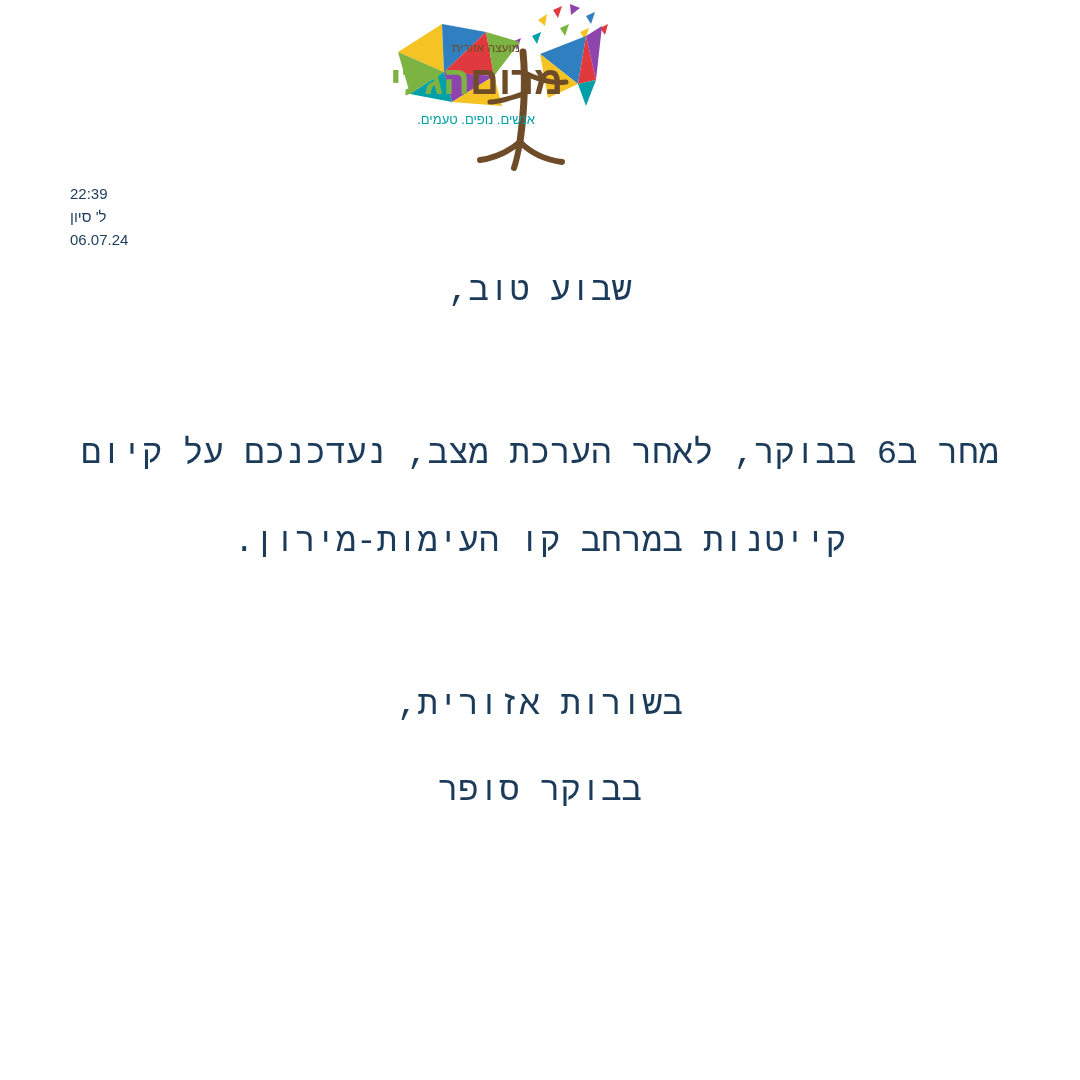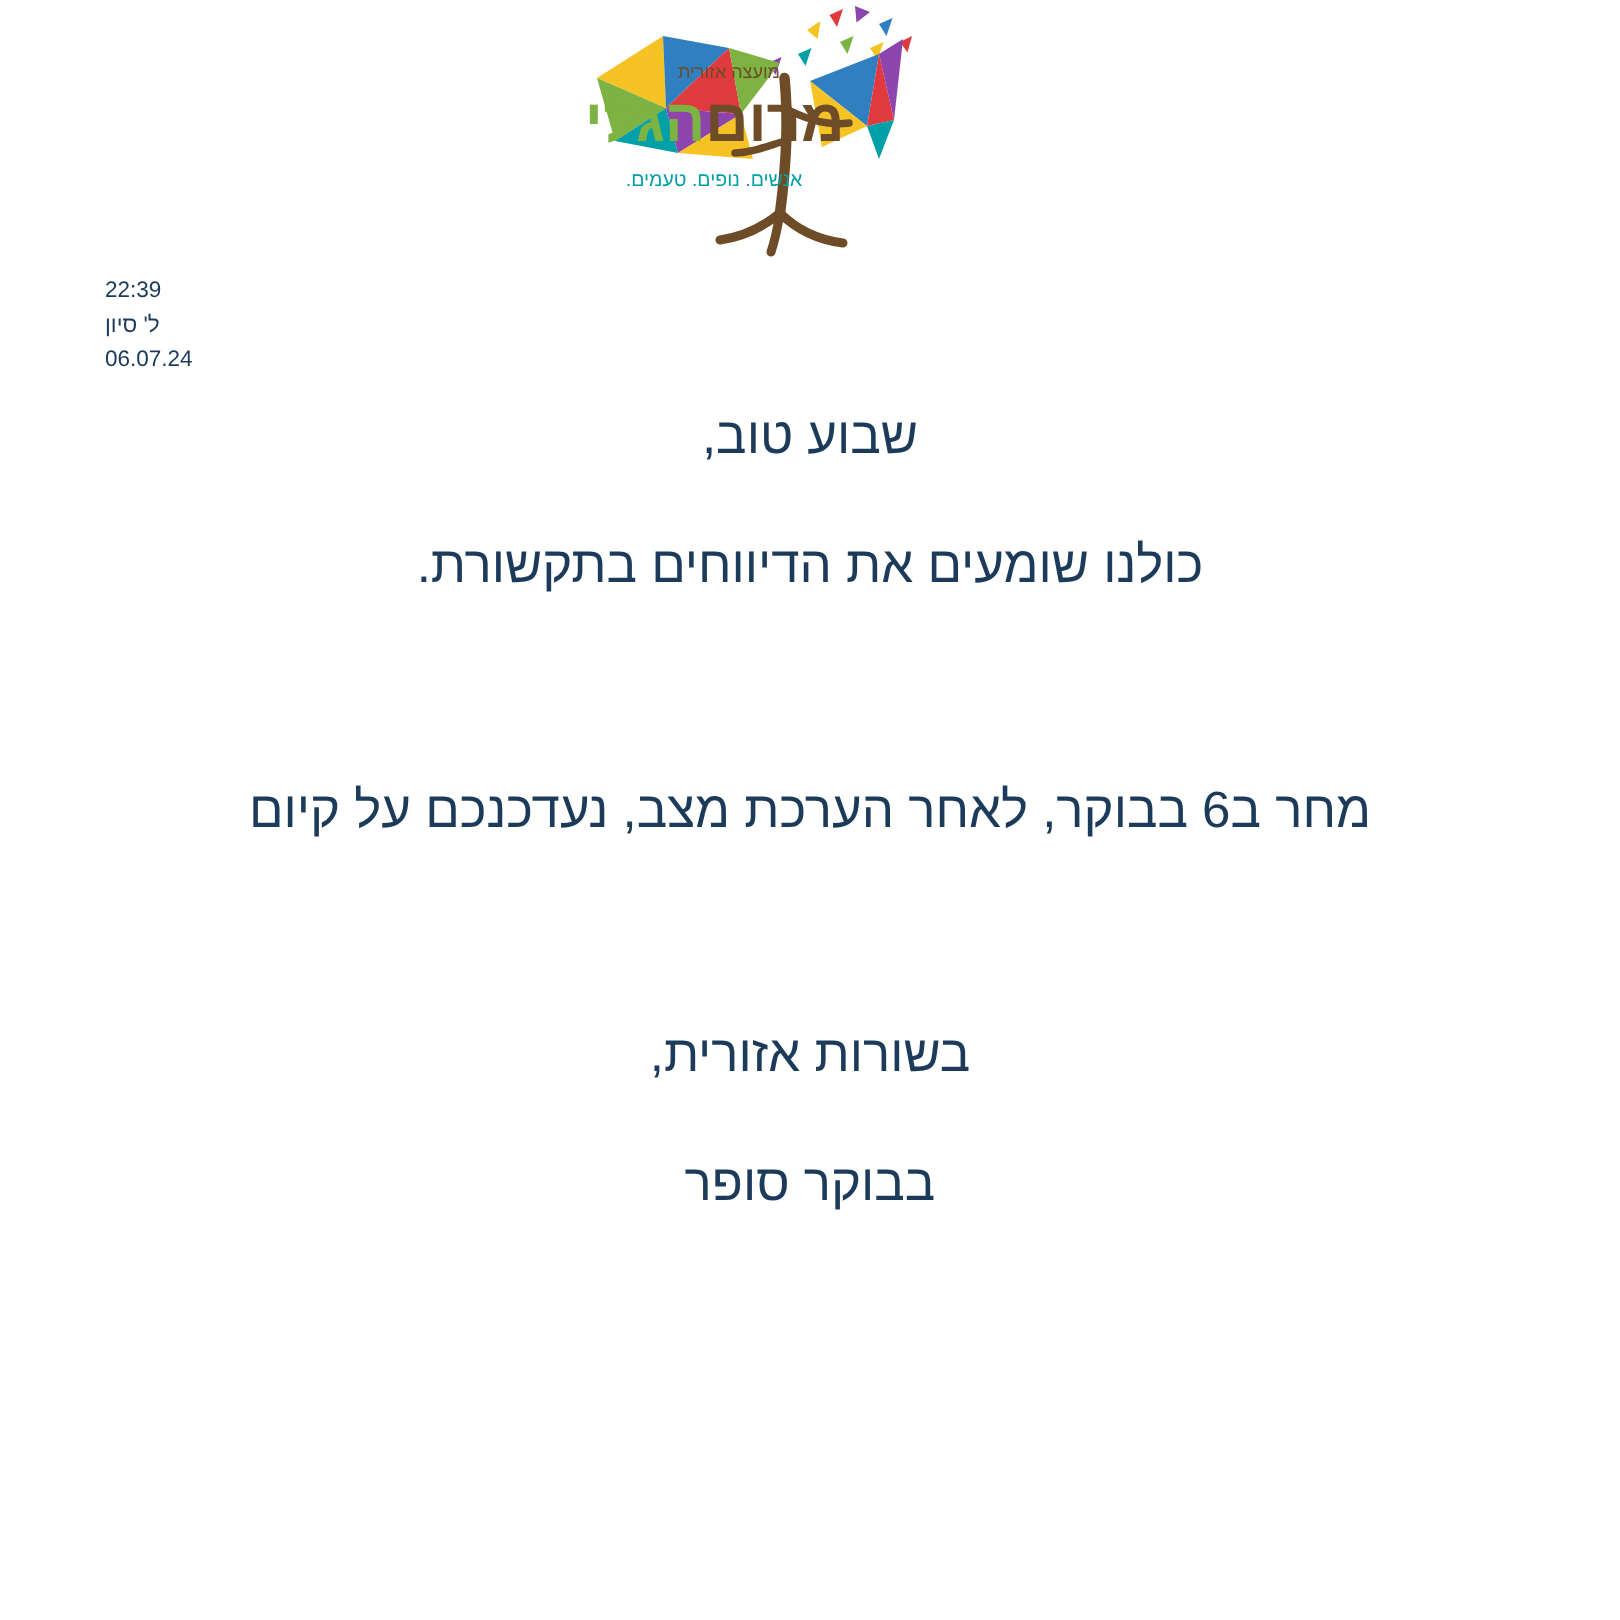--- a/index.html
+++ b/index.html
@@ -52,20 +52,21 @@
     position: absolute;
     top: 248px;
     right: 0;
     left: 0;
     padding: 0 56px;
     text-align: center;
     direction: rtl;
     font-size: 34px;
     line-height: 86px;
     color: #1c3b5a;
+    font-family: Liberation Mono, monospace;
   }
   .msg-line { display: block; }
   .msg-gap-big { height: 76px; }
   .para-wide { line-height: 88px; }
 </style>
 </head>
 <body>
 
 <div class="logo-wrap">
   <div class="logo-inner">
@@ -123,19 +124,19 @@
 </div>
 
 <div class="stamp">
   <div>22:39</div>
   <div>ל' סיון</div>
   <div>06.07.24</div>
 </div>
 
 <div class="message">
   <div class="msg-line">שבוע טוב,</div>
-  <div class="msg-line">כולנו שומעים את הדיווחים בתקשורת.</div>
   <div class="msg-gap-big"></div>
   <div class="msg-line para-wide">מחר ב6 בבוקר, לאחר הערכת מצב, נעדכנכם על קיום</div>
+  <div class="msg-line para-wide">קייטנות במרחב קו העימות-מירון.</div>
   <div class="msg-gap-big"></div>
   <div class="msg-line">בשורות אזורית,</div>
   <div class="msg-line">בבוקר סופר</div>
 </div>
 
 </body></html>

